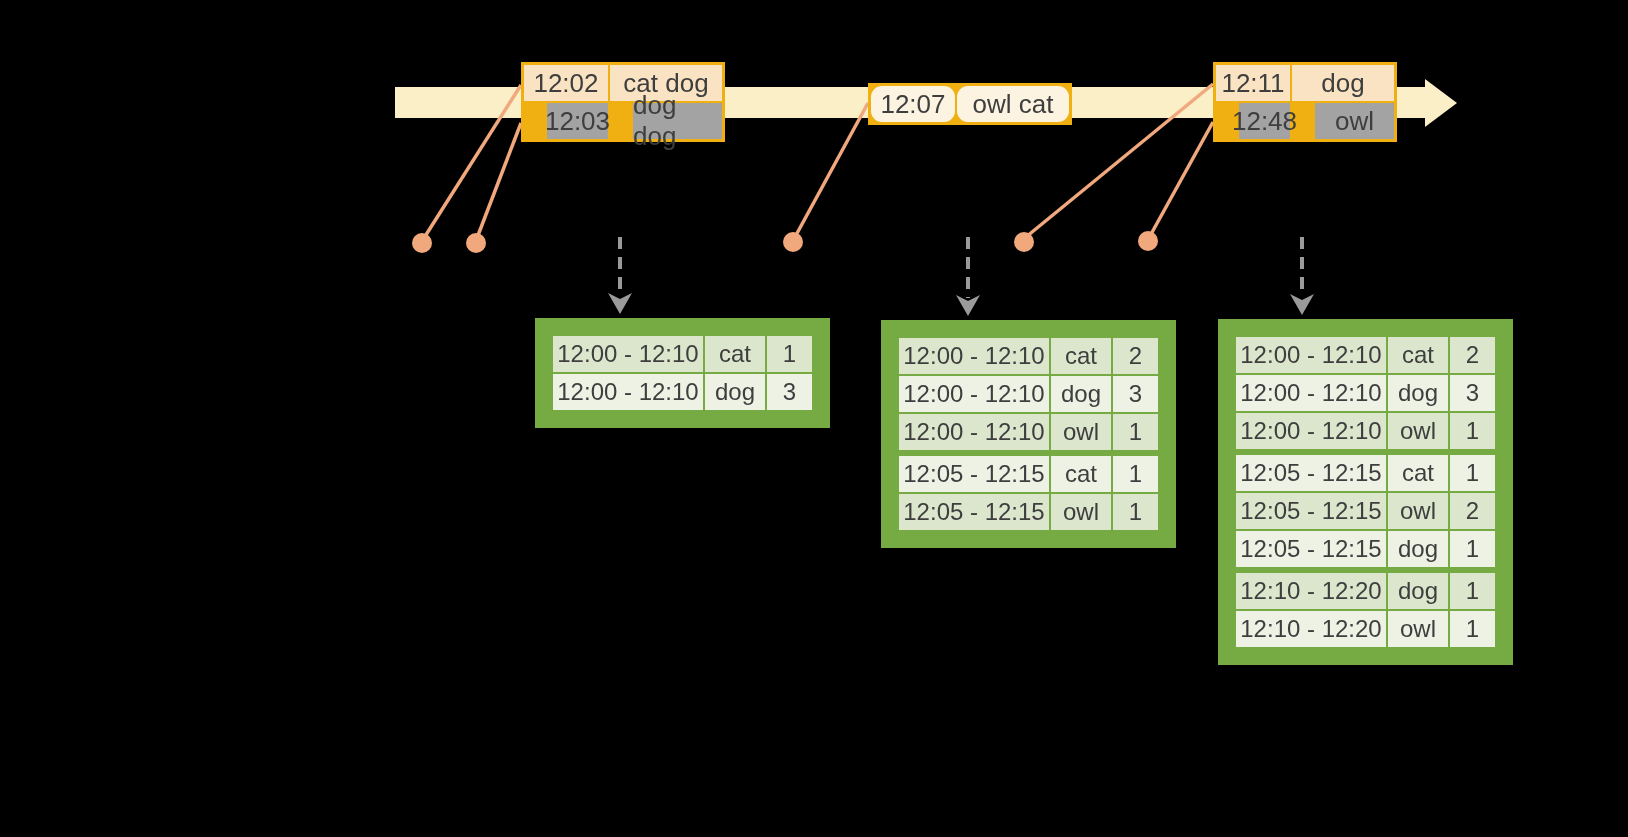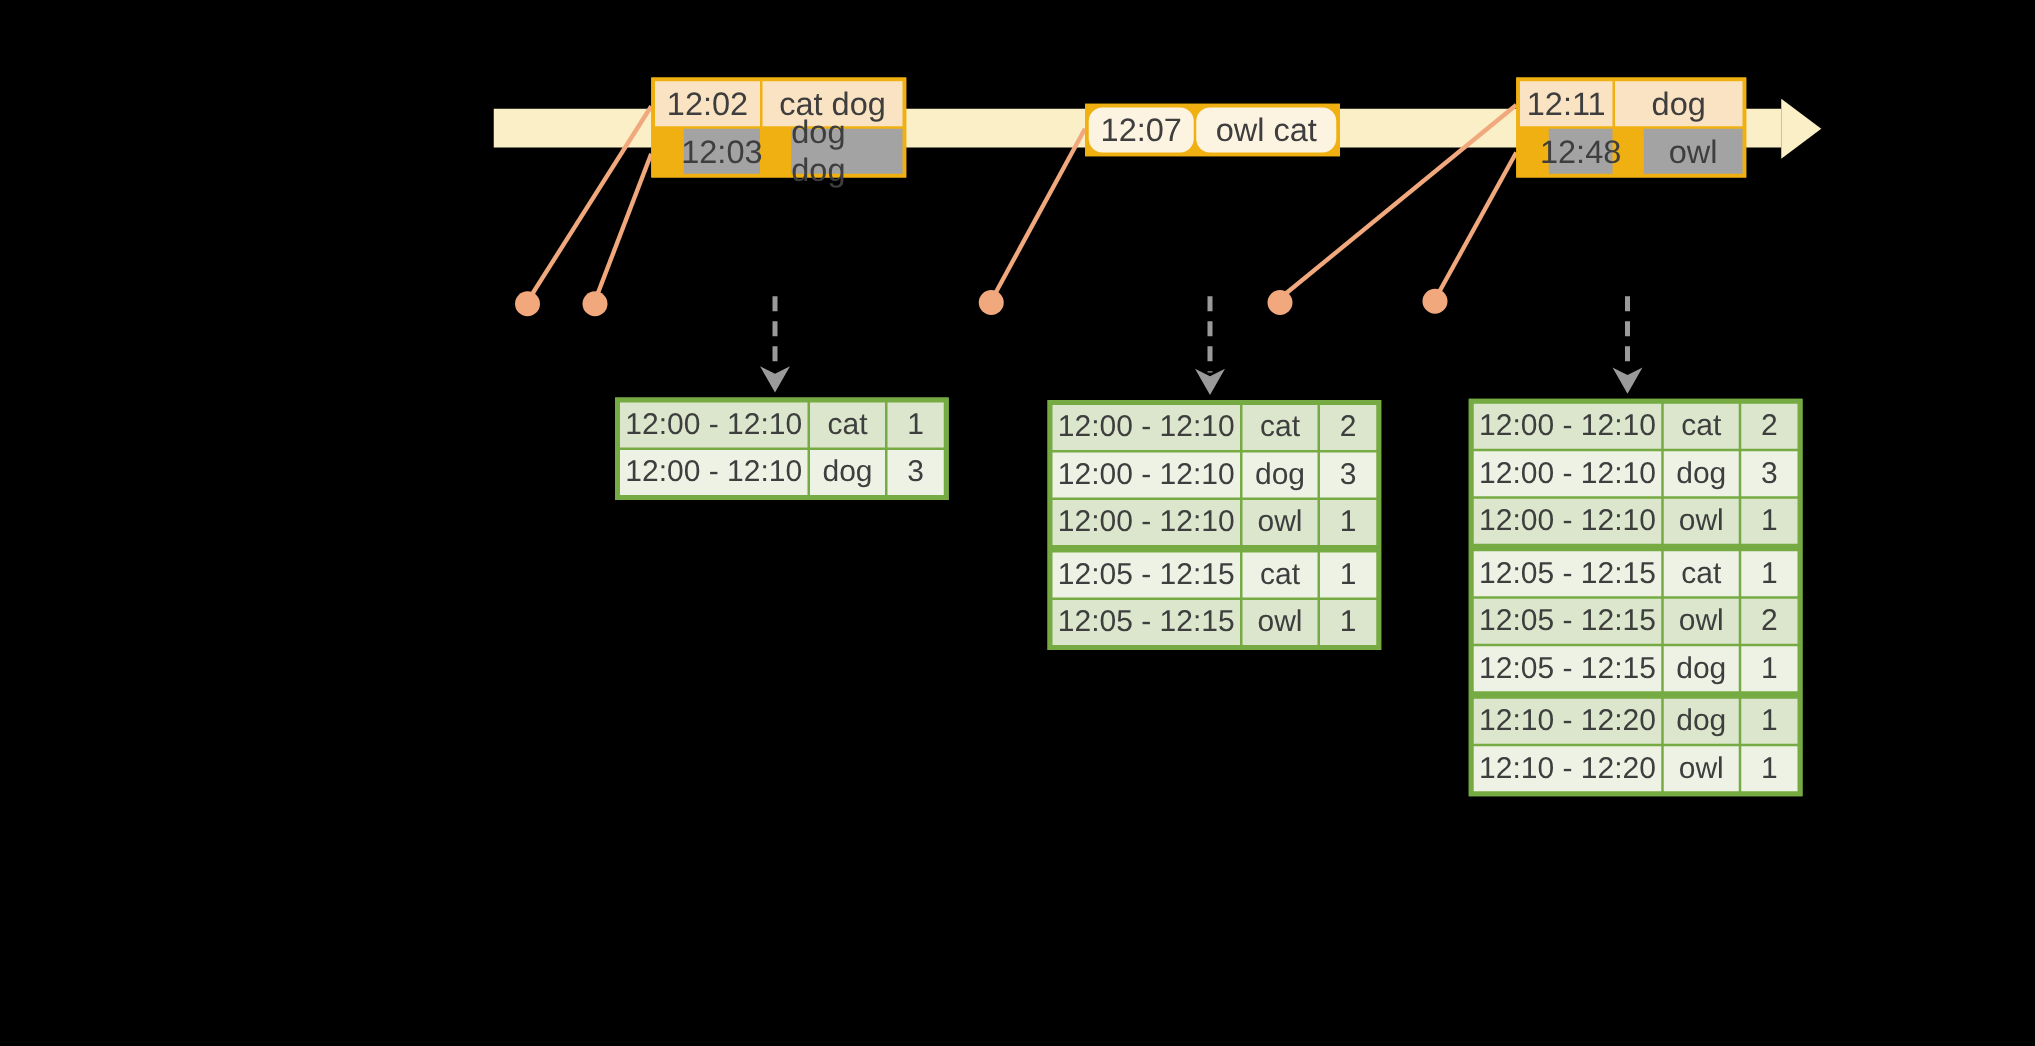--- a/index.html
+++ b/index.html
@@ -31,21 +31,22 @@
   .row-peach{background:#fae3c3;}
   .row-cream{background:#a3a3a3;margin-left:23px;}
   .row-cream2{background:#fcf3e1;border-radius:11px;}
 
   
   .result-table{
     position:absolute;z-index:2;
     display:inline-flex;flex-direction:column;
     background:#76ab43;          
     border:3px solid #76ab43;
-    padding:1px;
+    padding:15px;
+    margin-left:43px;
   }
   .result-row{
     display:grid;
     grid-template-columns:150px 60px 45px;
     gap:2px;
     margin-top:2px;
   }
   .result-row:first-child{margin-top:0;}
   .result-row.group-start{margin-top:6px;}   
   .result-row .cell{

